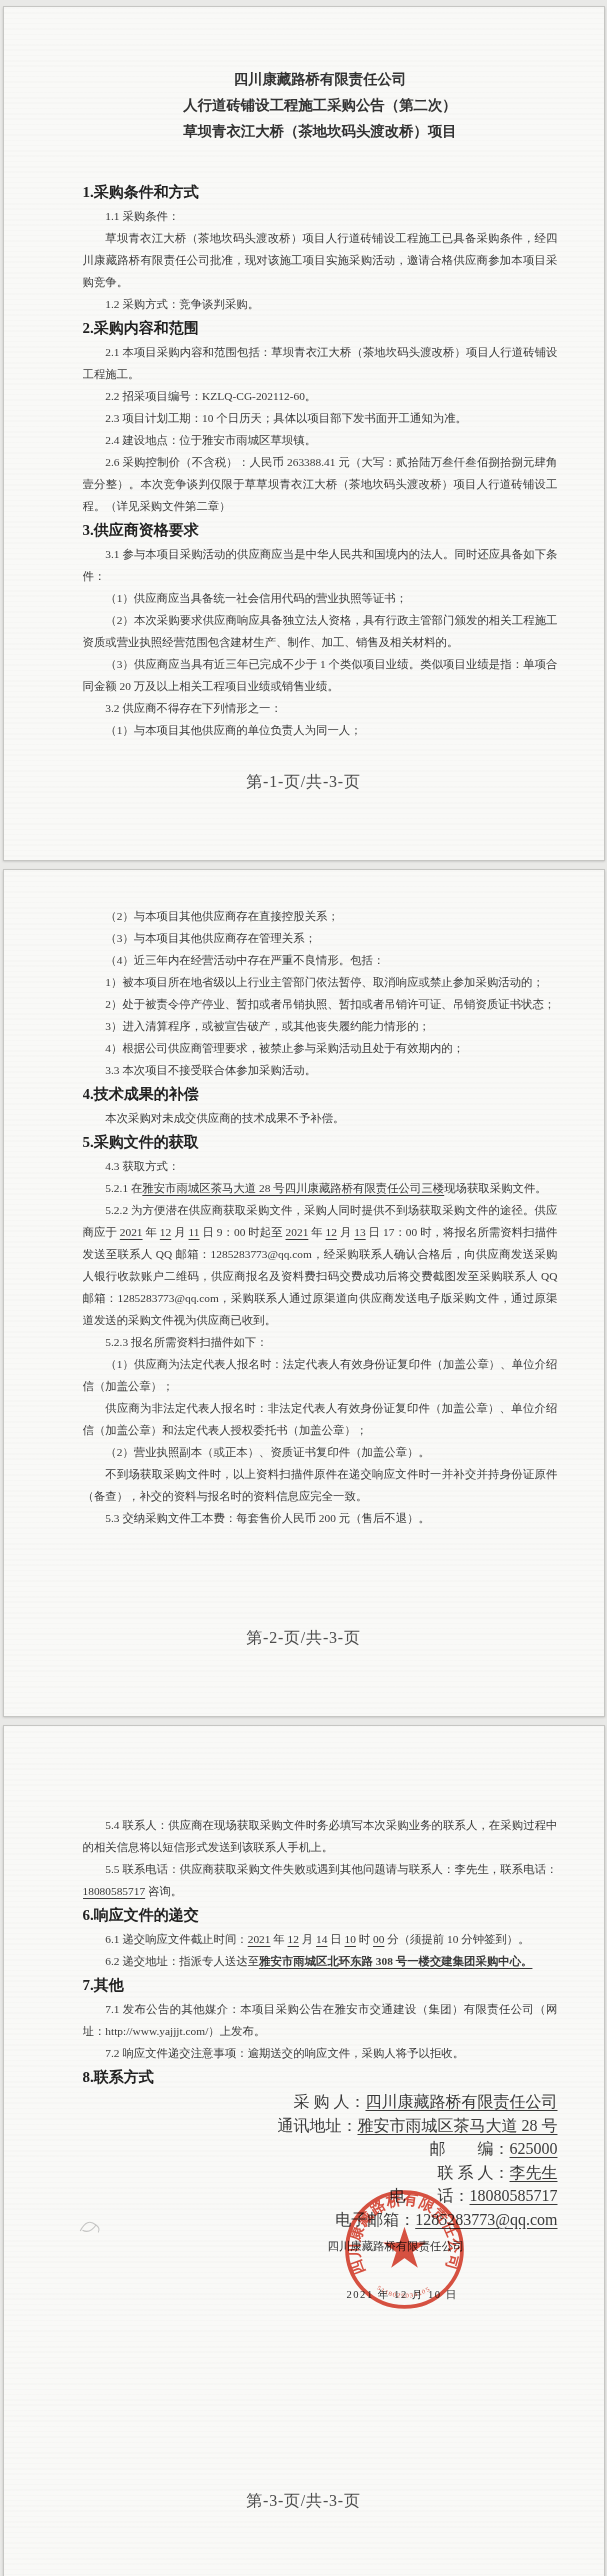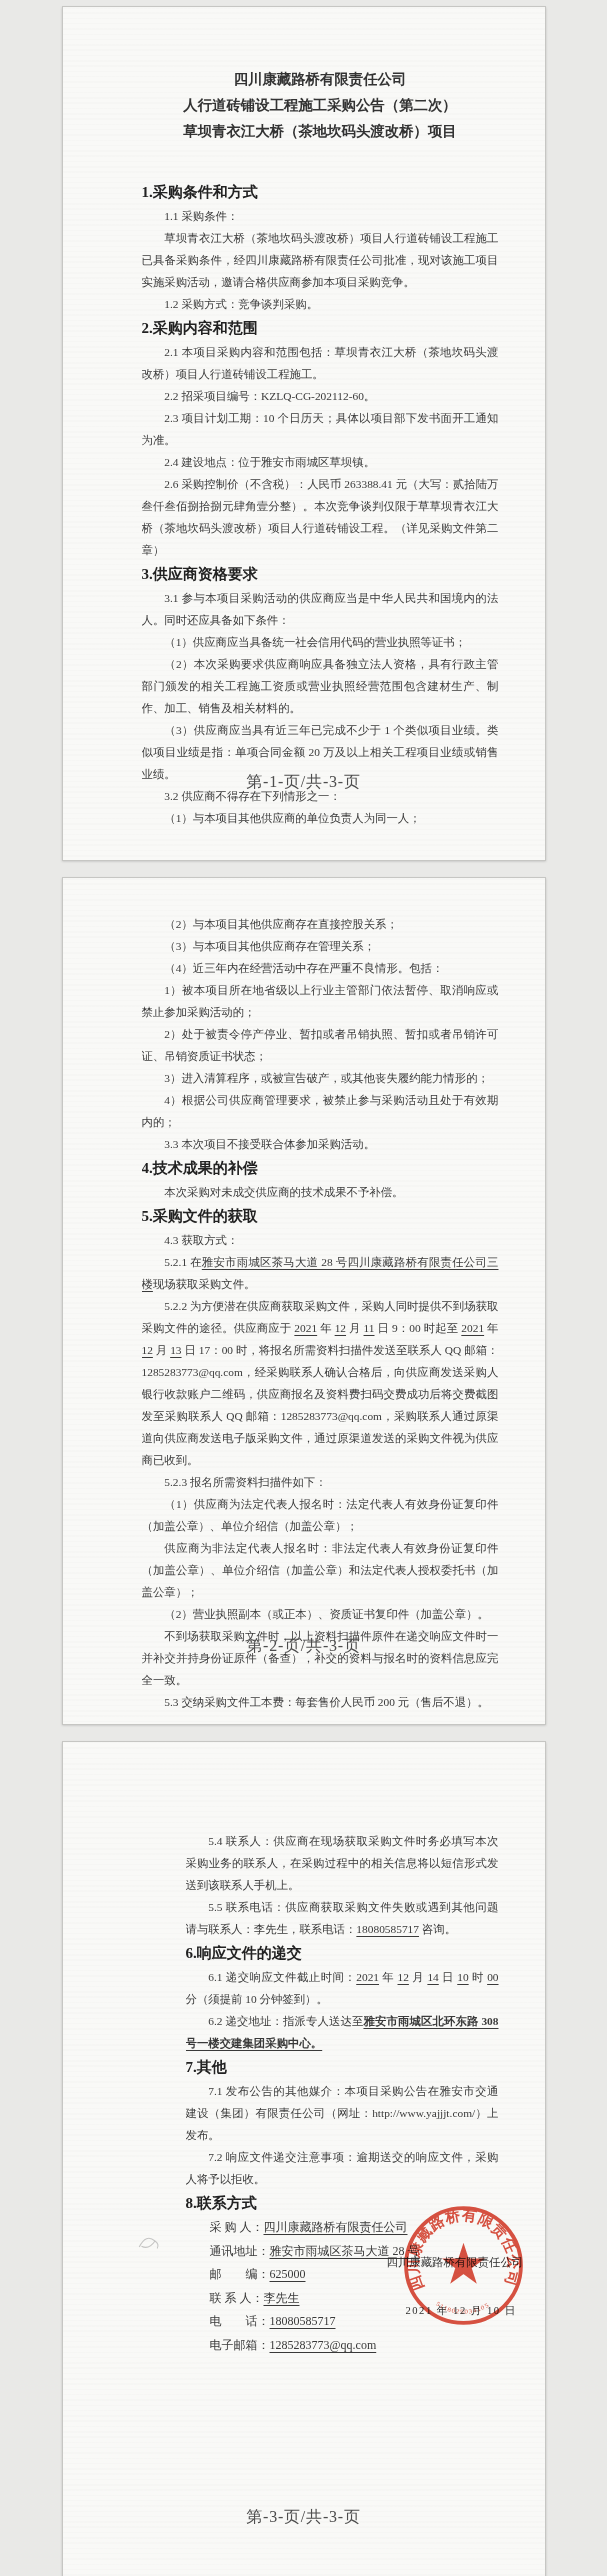--- a/index.html
+++ b/index.html
@@ -5,31 +5,31 @@
   html,body{margin:0;padding:0;}
   body{
     width:607px;height:2576px;overflow:hidden;
     background:#e9e9e7;
     font-family:"Liberation Serif","DejaVu Sans",serif;
   }
   .doc{width:607px;}
   .page{
     position:relative;
     box-sizing:border-box;
-    width:484px;
-    margin:16px auto;
+    width:602px;
+    margin:8px auto;
     background:#f9f9f7;
     background-image:repeating-linear-gradient(180deg, rgba(0,0,0,0.012) 0 1.5px, rgba(0,0,0,0) 1.5px 5.3px);
     border:0.8px solid #c6c6c3;
     box-shadow:0 0.8px 2.3px rgba(0,0,0,.18);
     overflow:hidden;
   }
   .page-1{margin-top:6px;height:855px;}
   .page-2{margin-top:7.6px;height:848px;}
-  .page-3{margin-top:6.8px;height:852px;padding-left:44px;}
+  .page-3{margin-top:6.8px;height:852px;}
   .content{
     margin:0 46px 0 79px;
     overflow:hidden;
     color:#3a3a3a;
   }
   .page-1 .content{padding-top:59px;}
   .page-2 .content{padding-top:35px;}
   .page-3 .content{padding-top:88px;}
   .title-line{
     text-align:center;font-size:14.4px;line-height:26px;
@@ -37,21 +37,21 @@
   }
   .title-line + .heading{margin-top:35px;}
   .heading{
     font-size:15px;line-height:26px;font-weight:700;color:#222;
   }
   .para{
     font-size:11.4px;line-height:22px;text-indent:2em;
     text-align:justify;color:#3a3a3a;
   }
   .contact-line{
-    font-size:12px;line-height:23.5px;text-indent:2em;color:#3a3a3a;
+    font-size:16px;line-height:23.5px;text-indent:2em;color:#3a3a3a;text-align:right;
   }
   .u{text-decoration:underline;text-underline-offset:3px;}
   .b{font-weight:700;}
   .footer{
     position:absolute;left:0;right:0;bottom:67px;
     text-align:center;font-size:16px;color:#4d4d4d;letter-spacing:0.8px;
   }
   .page-3 .footer{bottom:64px;}
   .signature{
     position:absolute;left:324px;top:513px;

